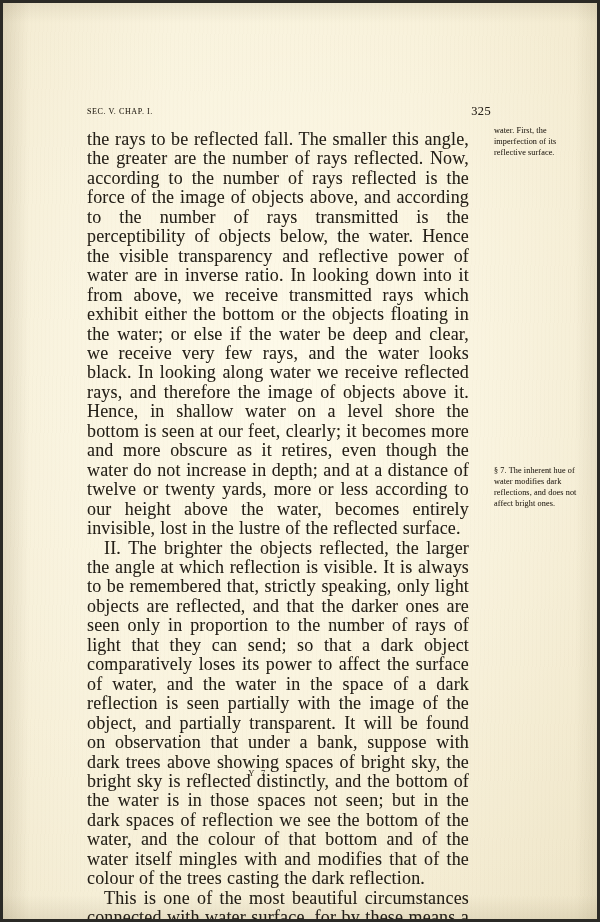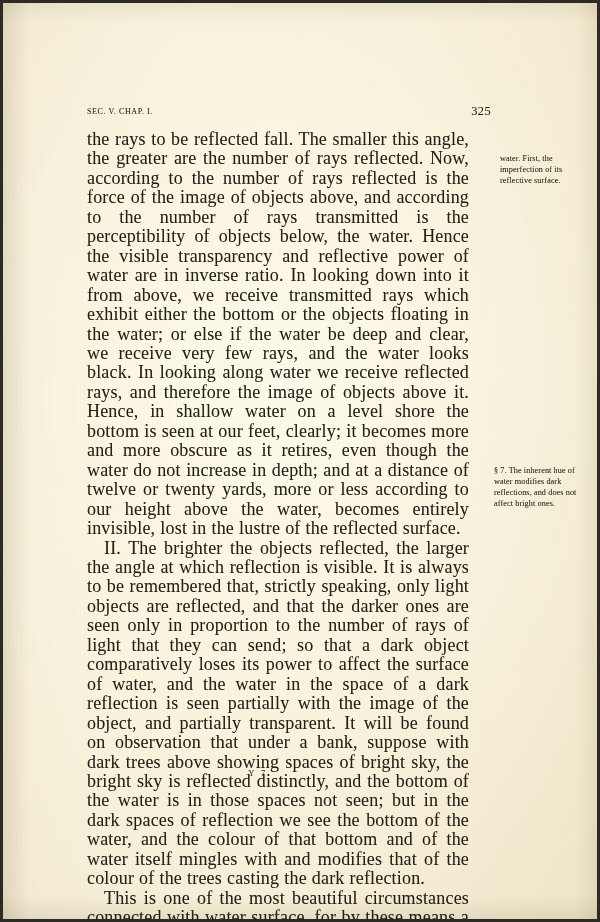--- a/index.html
+++ b/index.html
@@ -122,21 +122,21 @@
   .margin-note {
     position: absolute;
     left: 491px;
     width: 96px;
     font-size: 8.2px;
     line-height: 11.1px;
     text-align: left;
     color: #2a251d;
     letter-spacing: .012em;
   }
-  #margin-note-1 { top: 150px; margin-left: 6px; }
+  #margin-note-1 { top: 122px; }
   #margin-note-2 { top: 422px; margin-top: 40px; }
 
   
   .signature-mark {
     position: absolute;
     left: 0;
     top: 765px;
     width: 510px;
     text-align: center;
     font-size: 8.6px;

